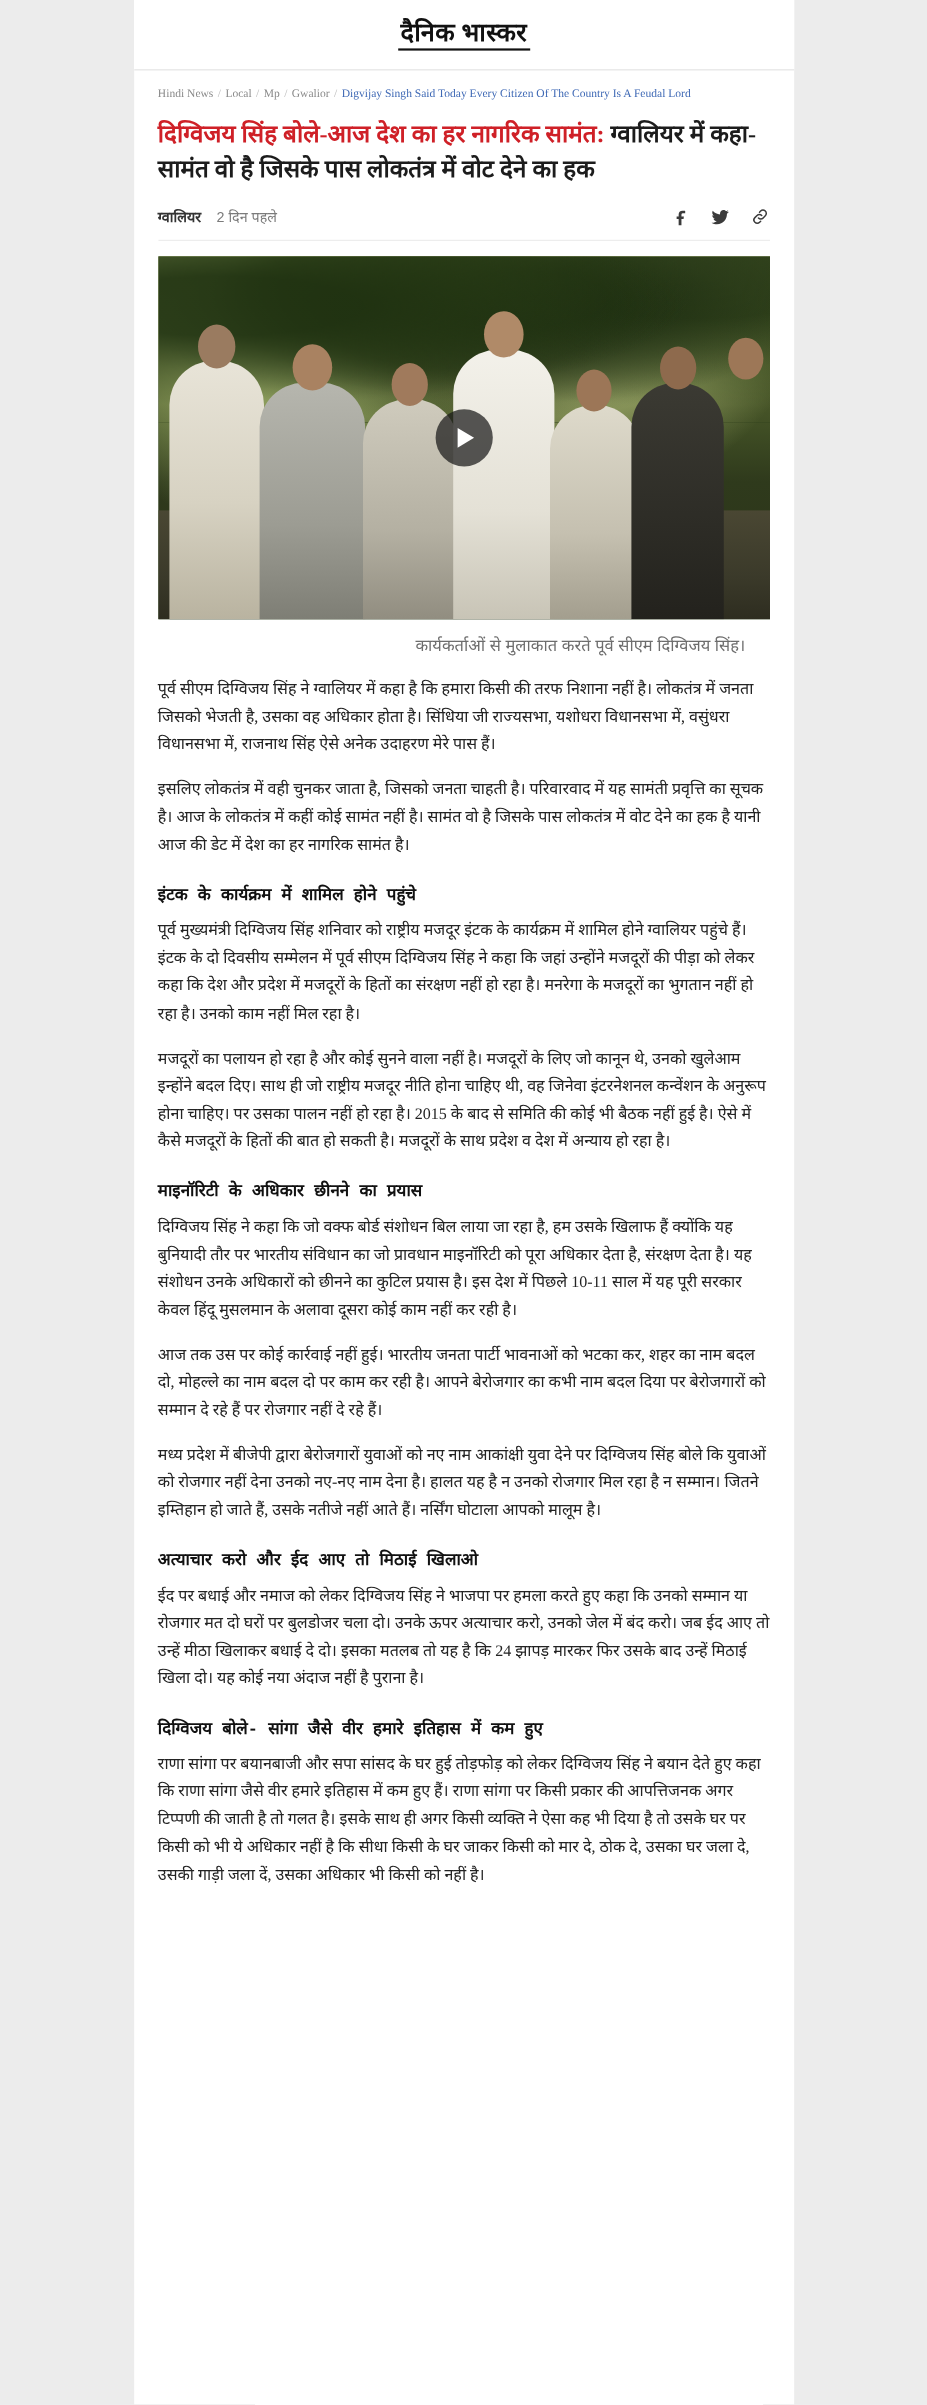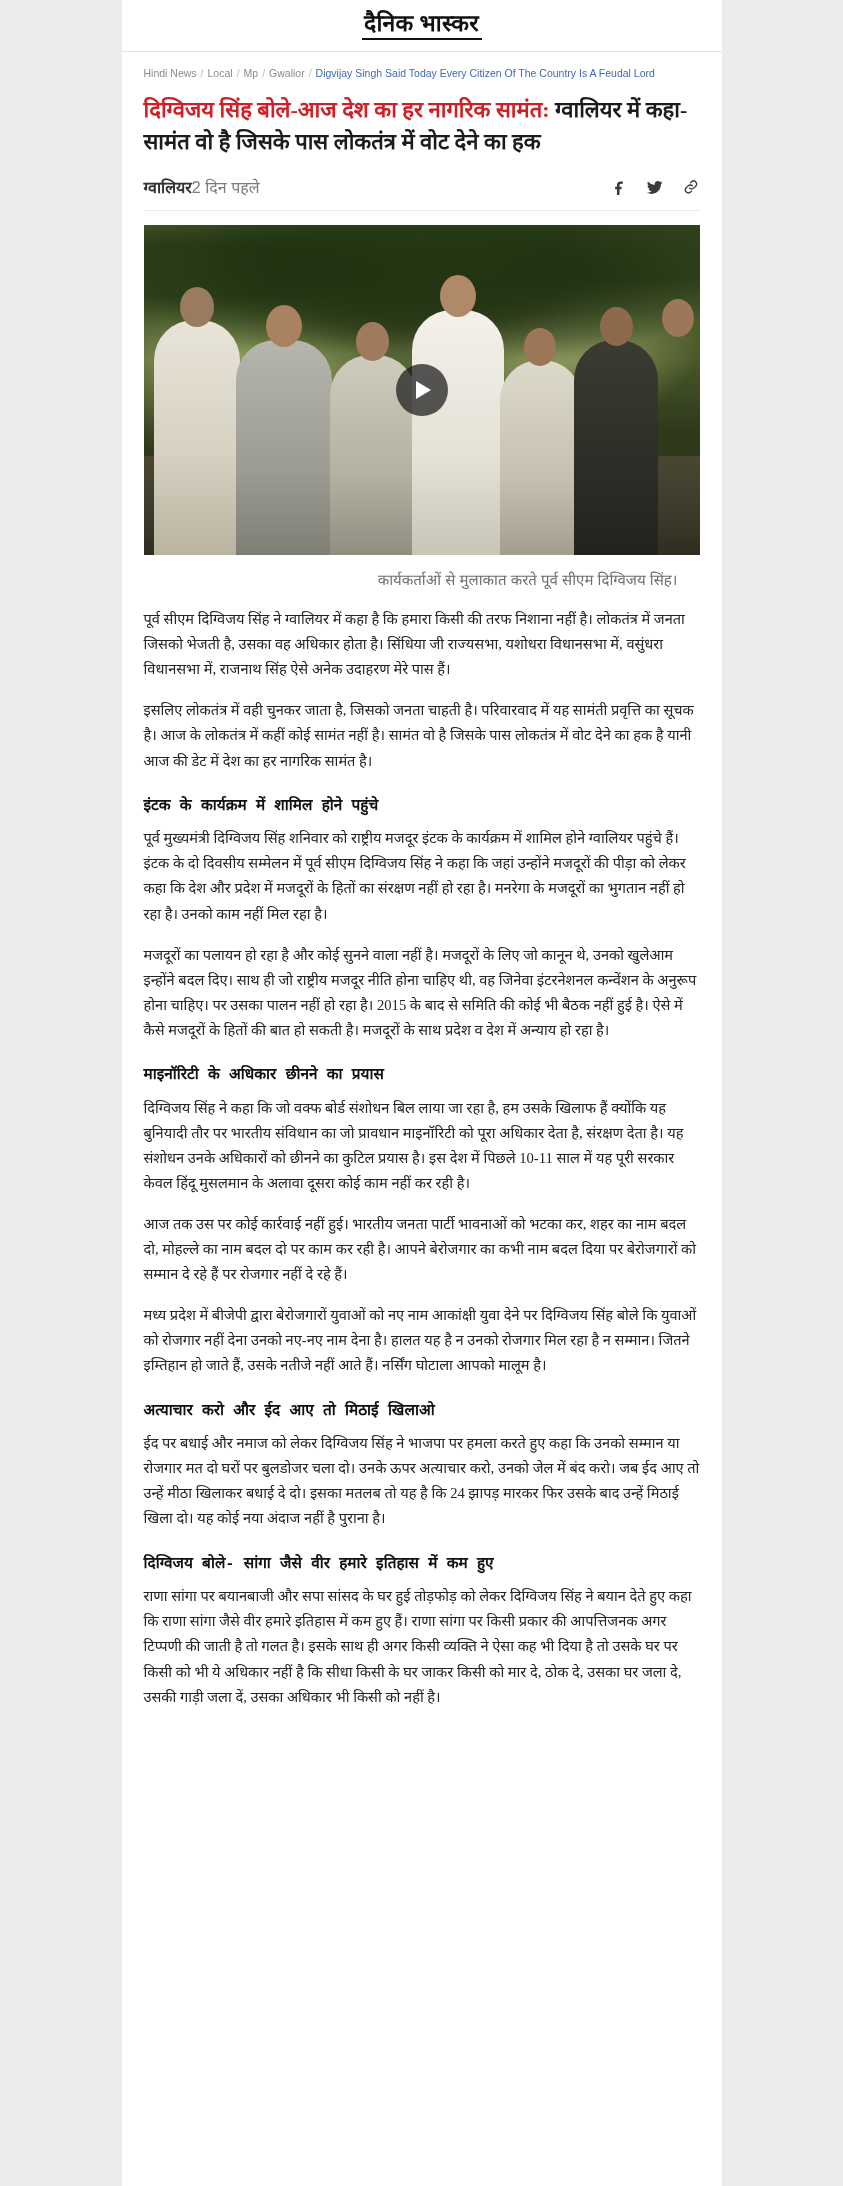--- a/index.html
+++ b/index.html
@@ -20,21 +20,21 @@
   }
   .article-shell {
     width: 600px;
     margin: 0 auto;
     background: #ffffff;
     min-height: 2186px;
     padding-bottom: 30px;
   }
   
   .masthead {
-    height: 52px;
+    height: 64px;
     display: flex;
     align-items: center;
     justify-content: center;
     border-bottom: 1px solid #e2e2e2;
     background: #fff;
   }
   .logo-wrap {
     display: flex;
     flex-direction: column;
     align-items: center;
@@ -56,20 +56,21 @@
   
   .breadcrumb {
     padding: 14px 22px 6px 22px;
     font-size: 10.5px;
     color: #8a8a8a;
     display: flex;
     flex-wrap: wrap;
     align-items: flex-end;
     gap: 4px;
     line-height: 1.5;
+    font-family: Liberation Serif, serif;
   }
   .breadcrumb a {
     color: #8a8a8a;
     text-decoration: none;
   }
   .breadcrumb .crumb-last {
     color: #3f69b5;
   }
   .breadcrumb .sep { color: #b9b9b9; }
   
@@ -89,21 +90,22 @@
     margin: 18px 22px 0 22px;
     display: flex;
     align-items: center;
     justify-content: space-between;
     border-bottom: 1px solid #ececec;
     padding-bottom: 12px;
   }
   .meta-left {
     display: flex;
     align-items: flex-start;
-    font-size: 16px;
+    gap: 14px;
+    font-size: 13px;
     color: #6d6d6d;
   }
   .meta-place { font-weight: bold; color: #333; }
   .meta-time { color: #7b7b7b; }
   .share-icons {
     display: flex;
     align-items: center;
     gap: 18px;
     color: #4a4a4a;
   }

